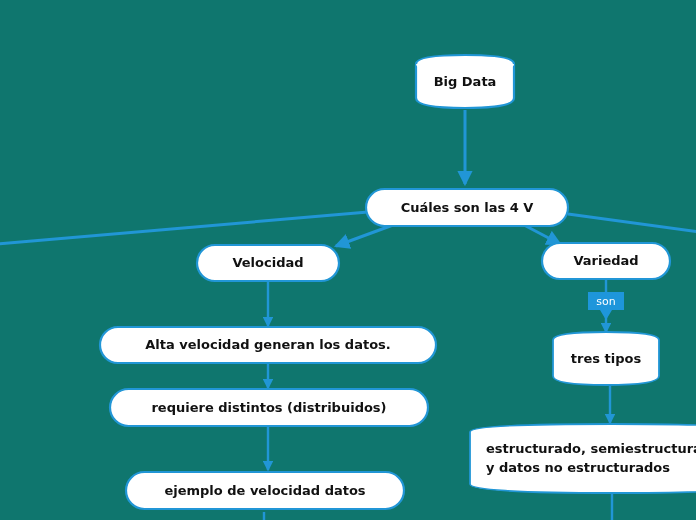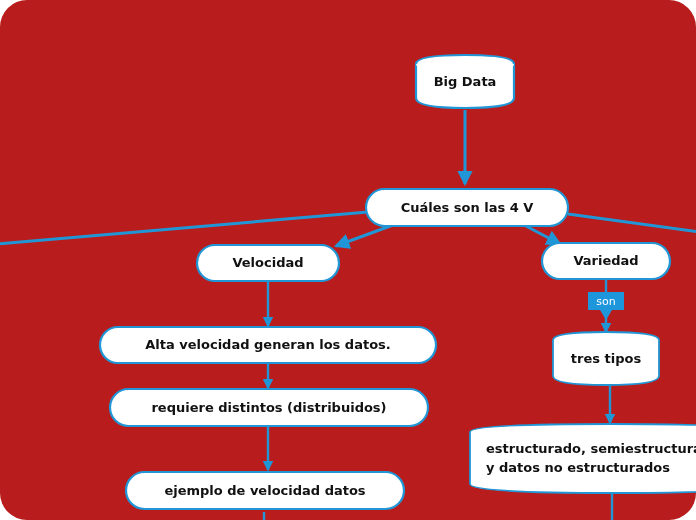--- a/index.html
+++ b/index.html
@@ -10,22 +10,21 @@
   body {
     width: 696px;
     height: 520px;
     overflow: hidden;
     font-family: "DejaVu Sans", "Liberation Sans", sans-serif;
   }
   #canvas {
     position: relative;
     width: 696px;
     height: 520px;
-    background: #b91c1c;
-    border-radius: 27px;
+    background: #0f766e;
   }
   svg#diagram {
     position: absolute;
     left: 0;
     top: 0;
     width: 696px;
     height: 520px;
     display: block;
   }
   .node-shape {

